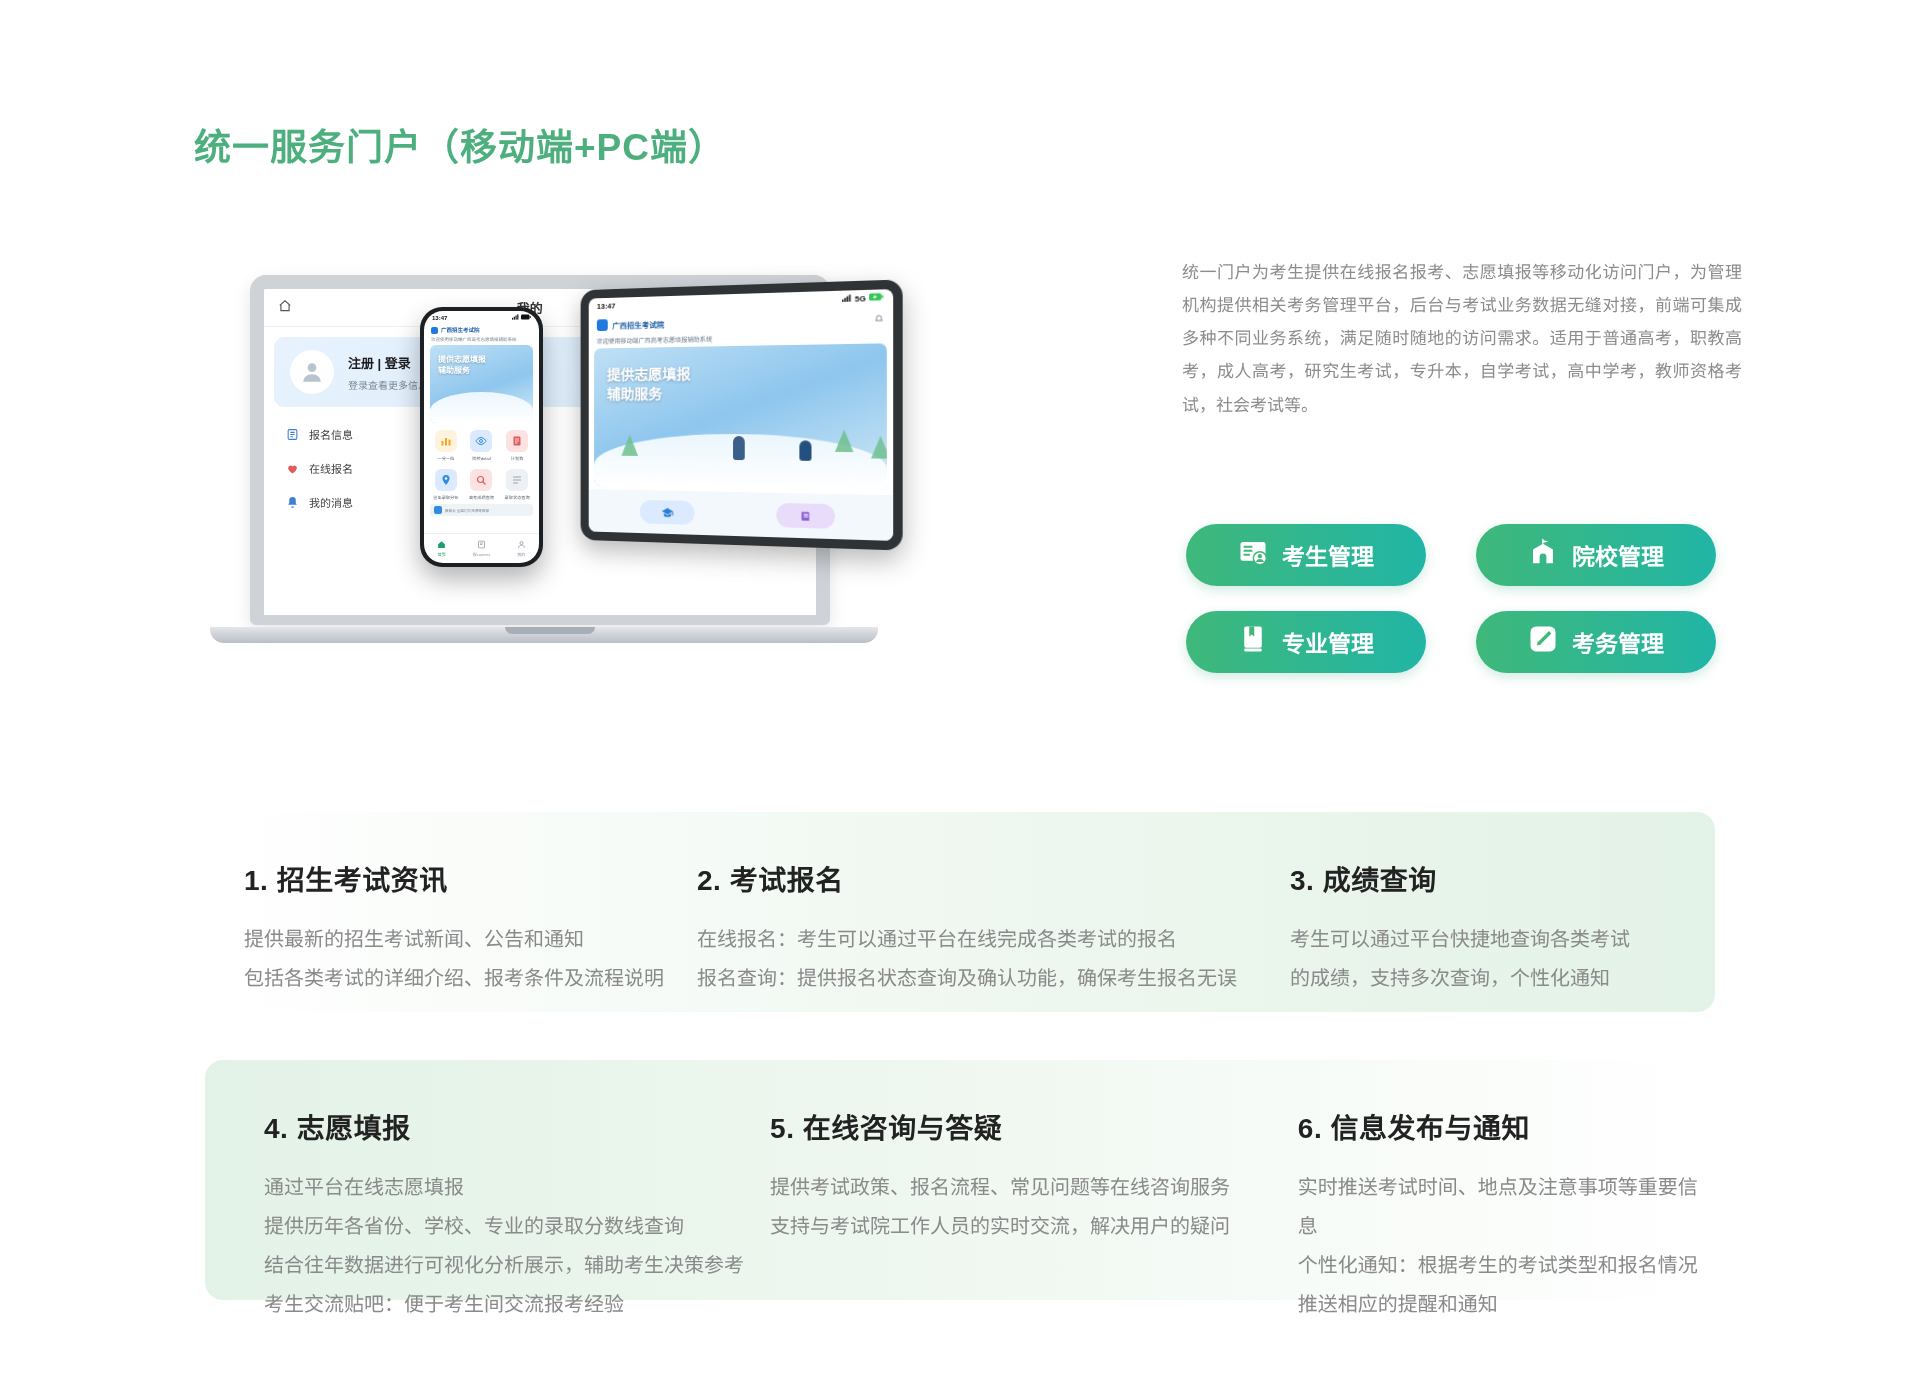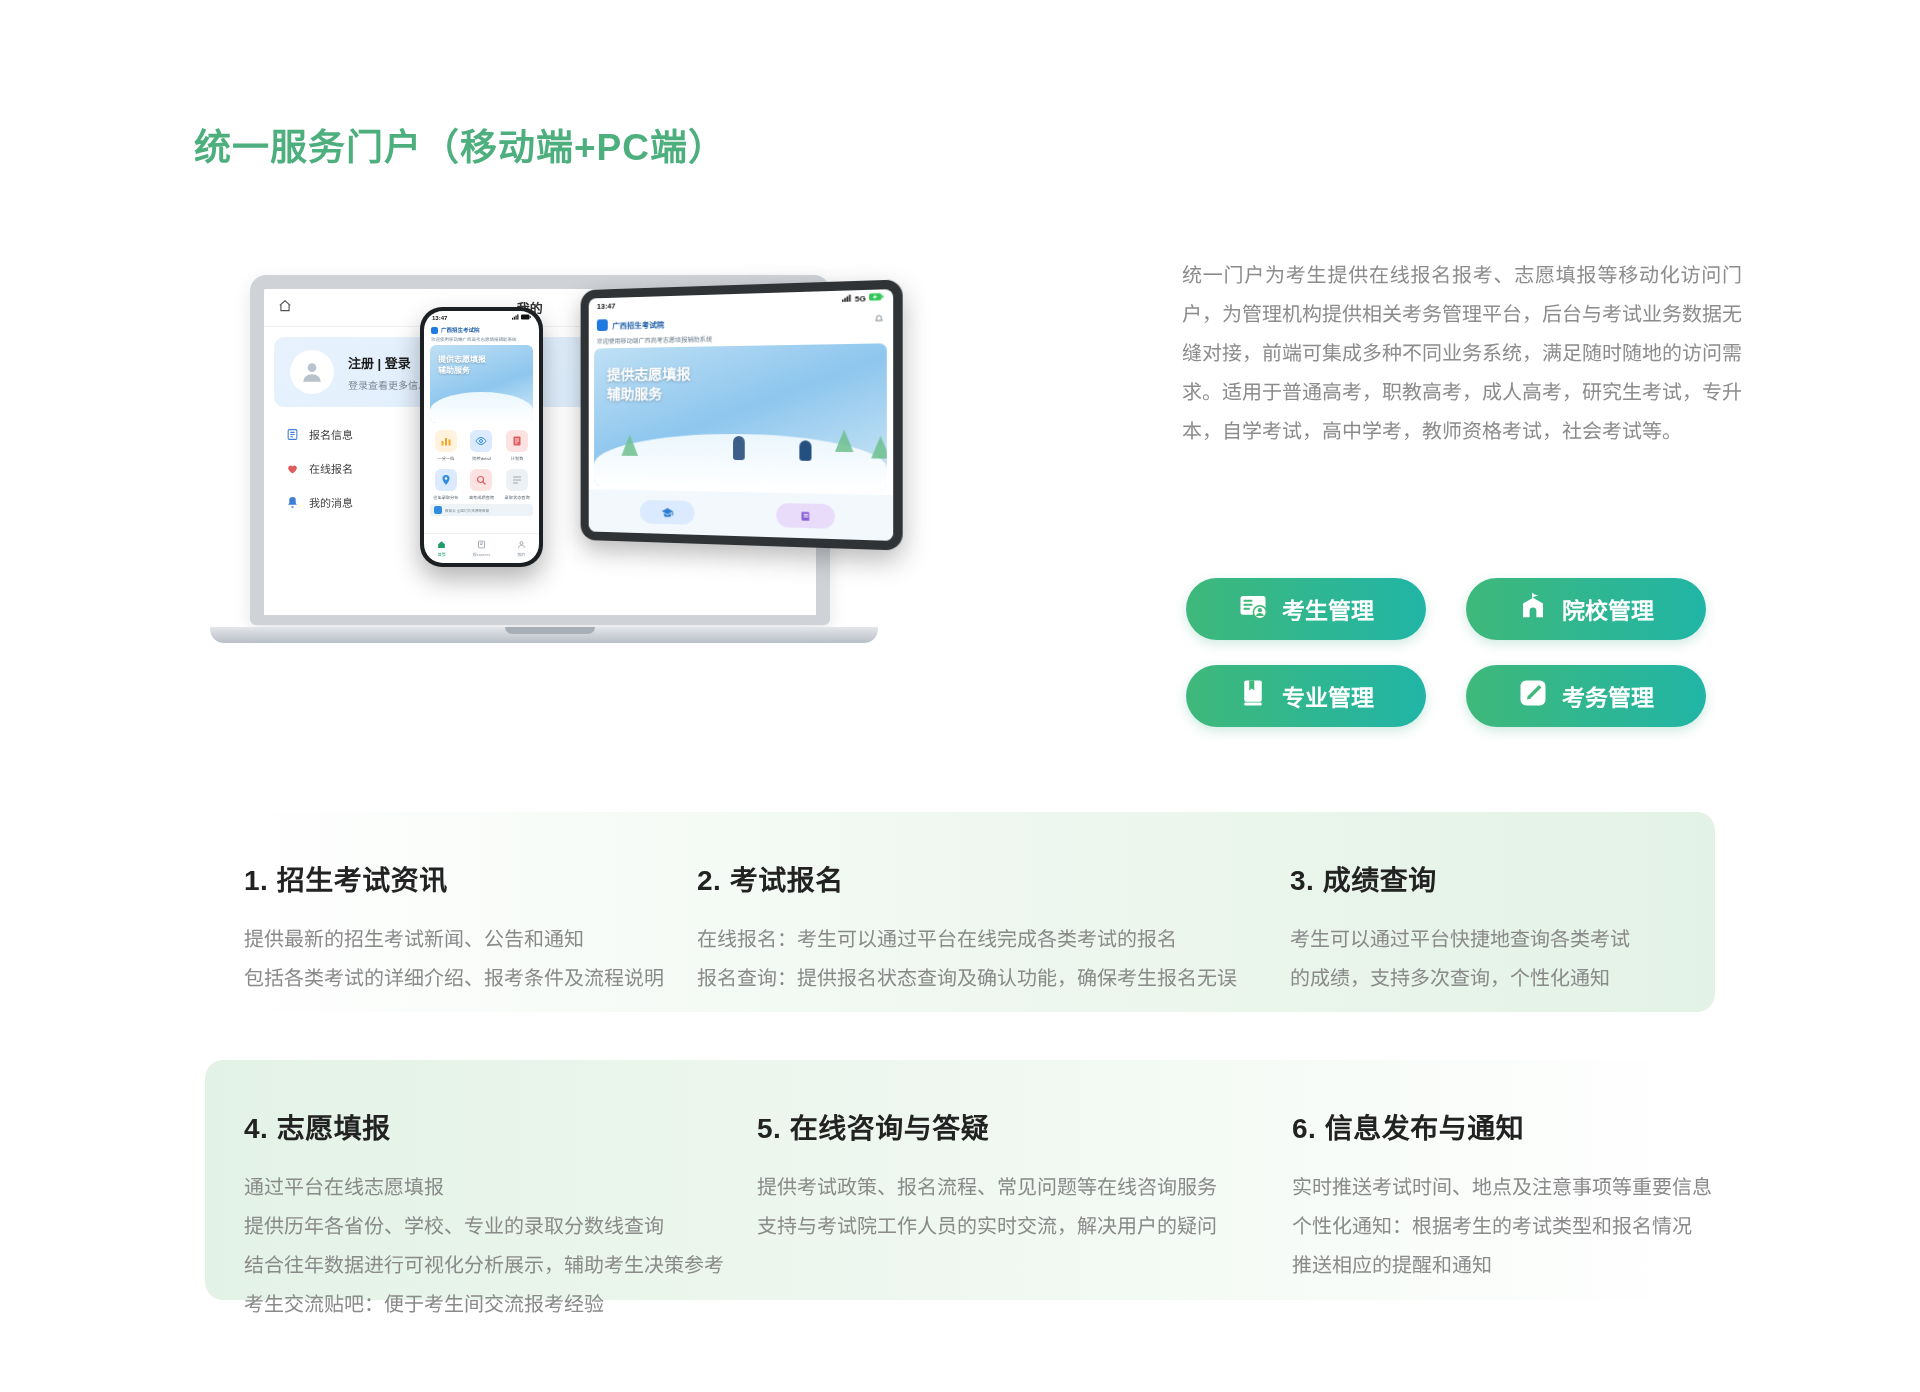--- a/index.html
+++ b/index.html
@@ -187,28 +187,28 @@
     margin:4px 6px 0; height:12px; border-radius:3px;background:#eef3f7;
     display:flex;align-items:center;gap:3px;padding:0 4px;
   }
   .ph-ad .b{width:8px;height:8px;border-radius:2px;background:#2f8ce0;}
   .ph-ad span{font-size:3.6px;color:#7a8794;}
 
   
   .desc{
     position:absolute;
     left:1182px; top:256px; width:560px;
-    font-size:20px; line-height:1.95; color:#8c8c8c;
+    font-size:17px; line-height:1.95; color:#8c8c8c;
     text-align:justify;
   }
 
   
   .btn-grid{
-    position:absolute; left:1186px; top:578px;
-    display:grid; grid-template-columns:240px 240px; gap:25px 40px;
+    position:absolute; left:1186px; top:524px;
+    display:grid; grid-template-columns:240px 240px; gap:25px 50px;
   }
   .gbtn{
     height:62px; border-radius:31px;
     display:flex; align-items:center; justify-content:center; gap:14px;
     color:#fff; font-size:23px; font-weight:bold;
     box-shadow:0 4px 12px rgba(38,160,120,.22);
     cursor:pointer; user-select:none;
   }
   .gbtn svg{ width:30px; height:30px; fill:#fff; }
   .gbtn.g1{ background:linear-gradient(90deg,#3fb87a,#21b5a6); }
@@ -227,21 +227,21 @@
     background:linear-gradient(90deg,#ffffff 0%,#eef7ef 55%,#e3f2e7 100%);
   }
   .band.bottom{
     top:1060px; height:240px;
     background:linear-gradient(90deg,#e3f2e7 0%,#eef7ef 45%,#ffffff 100%);
   }
   .cell{ padding:46px 0 0 0; }
   .band.top .cell:nth-child(1){ width:480px; padding-left:39px; }
   .band.top .cell:nth-child(2){ width:590px; padding-left:12px; }
   .band.top .cell:nth-child(3){ width:440px; padding-left:15px; }
-  .band.bottom .cell:nth-child(1){ width:540px; padding-left:39px; }
+  .band.bottom .cell:nth-child(1){ width:540px; padding-left:39px;margin-left:20px; }
   .band.bottom .cell:nth-child(2){ width:535px; padding-left:12px; }
   .band.bottom .cell:nth-child(3){ width:435px; padding-left:12px; }
 
   .cell h3{
     font-size:28px; font-weight:bold; color:#222;
     margin-bottom:22px; letter-spacing:.5px;
   }
   .cell p{
     font-size:20px; line-height:1.95; color:#8a8a8a;
   }

